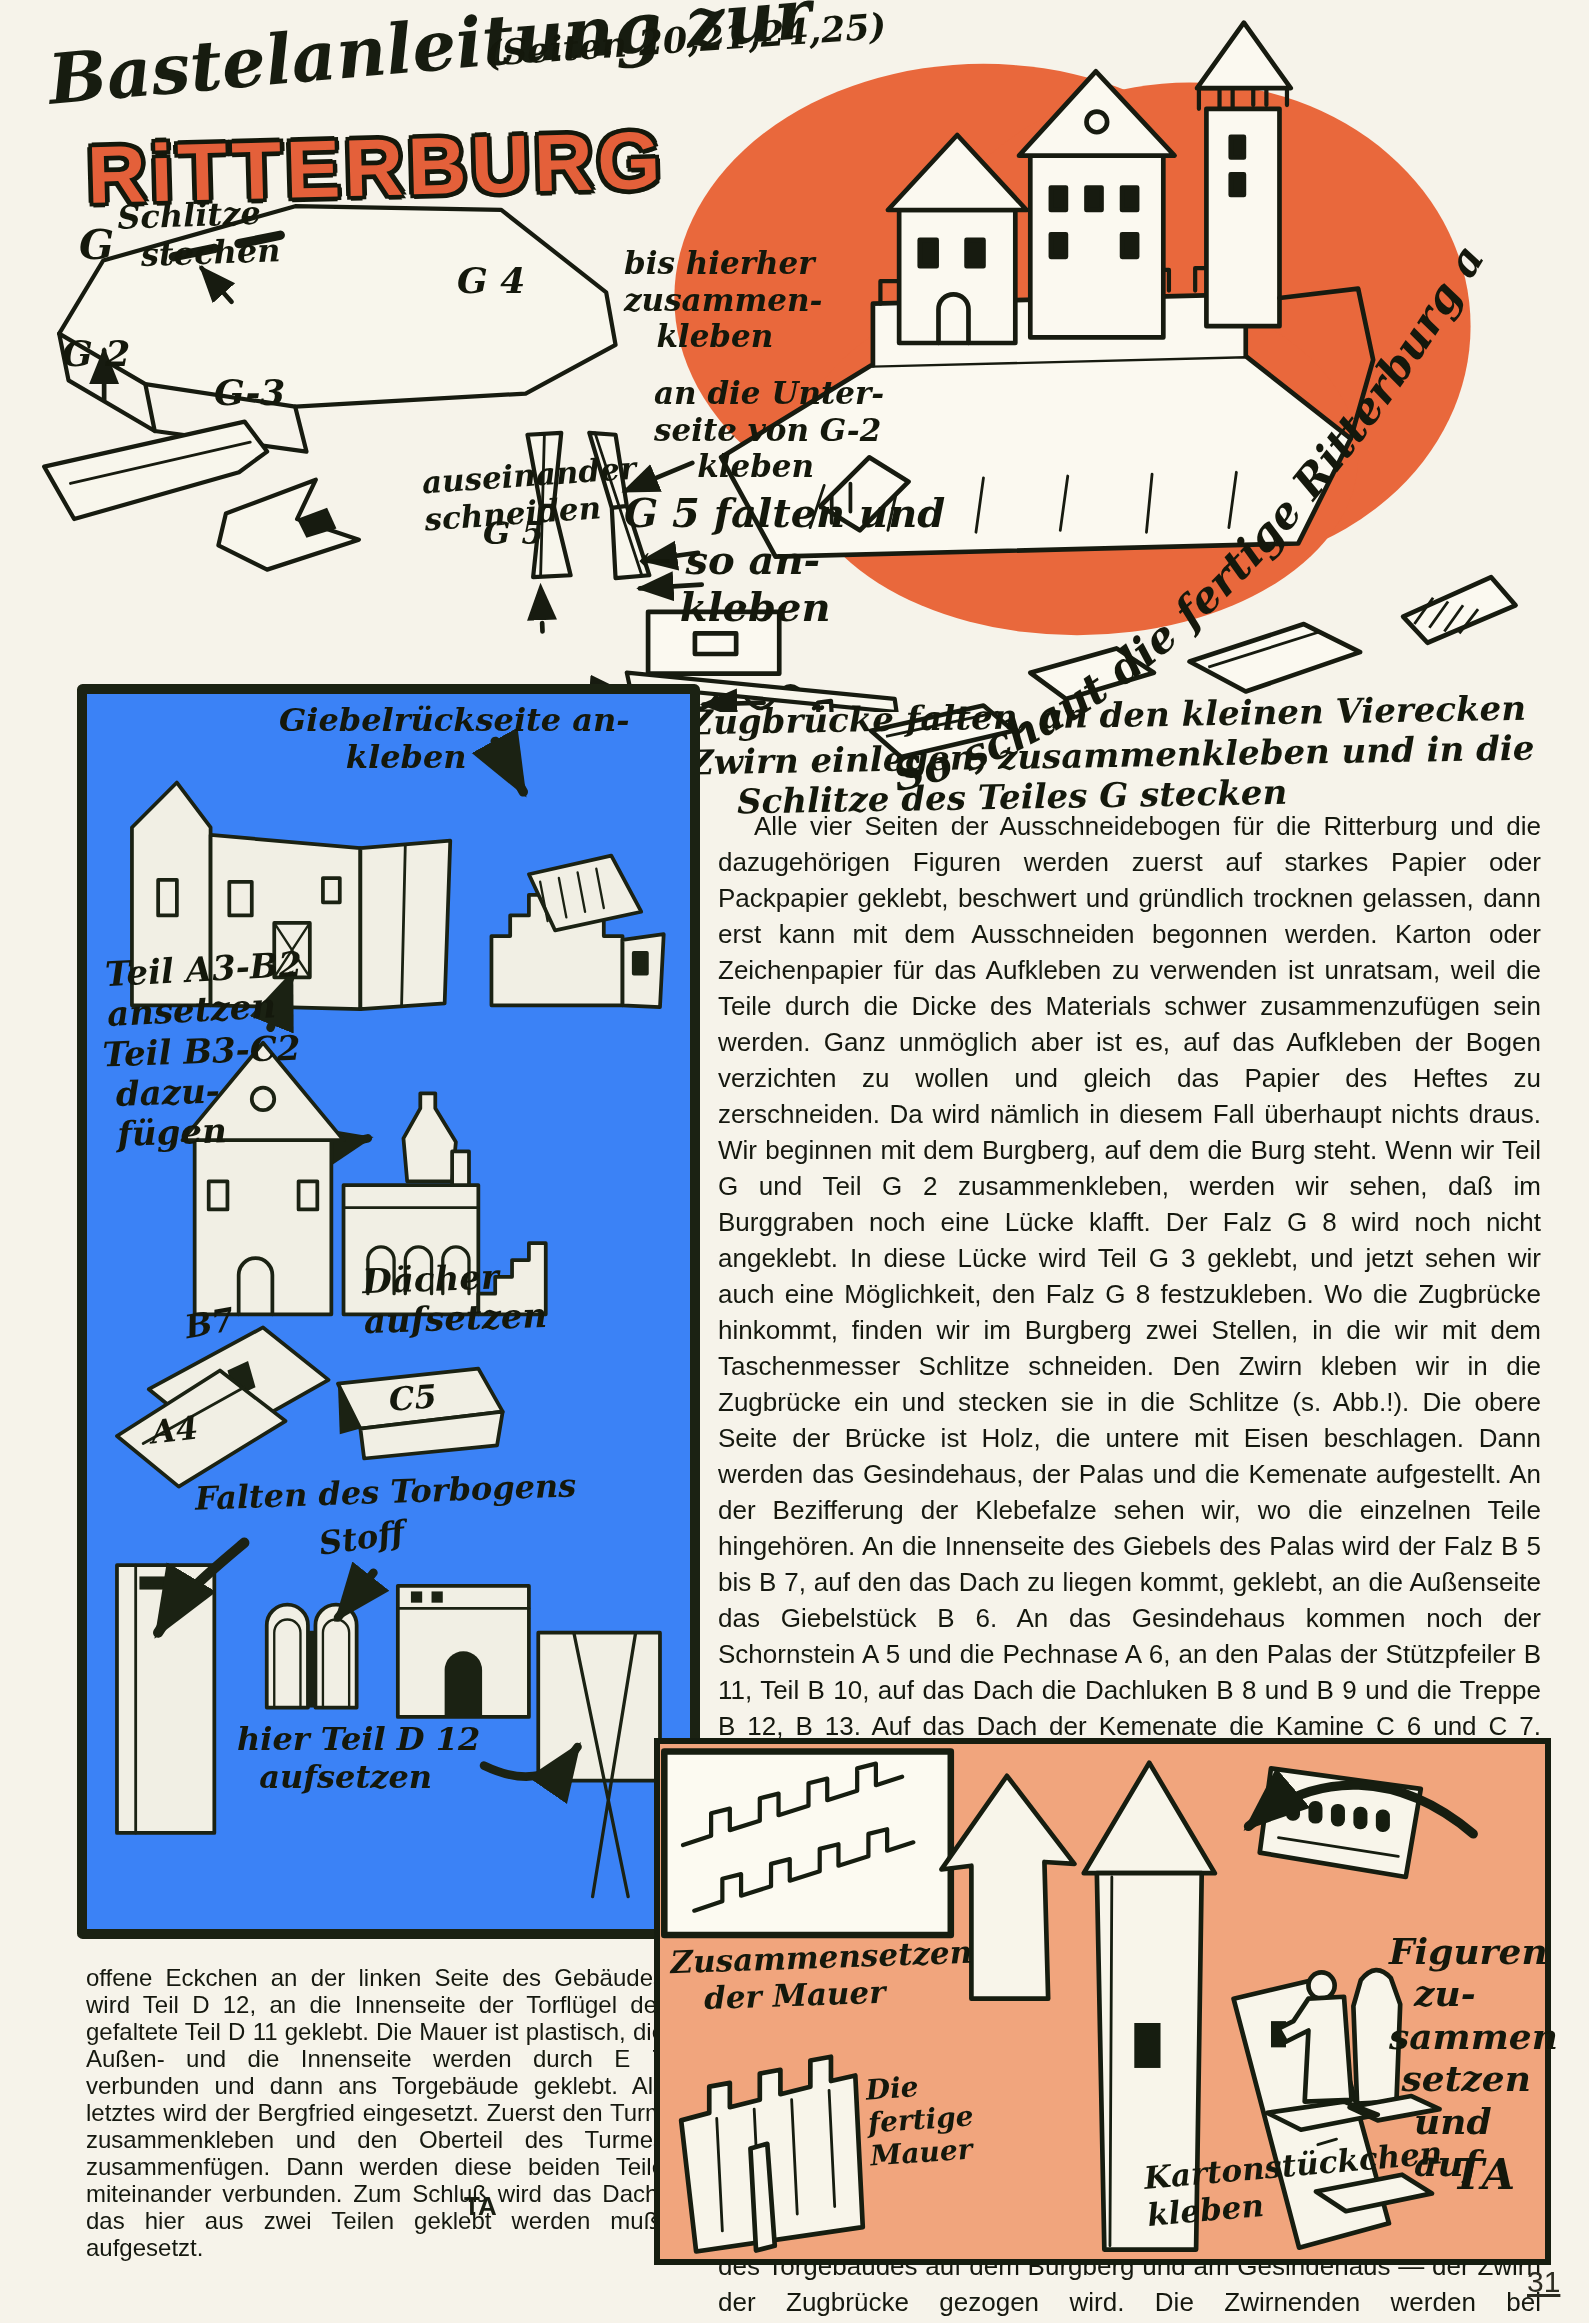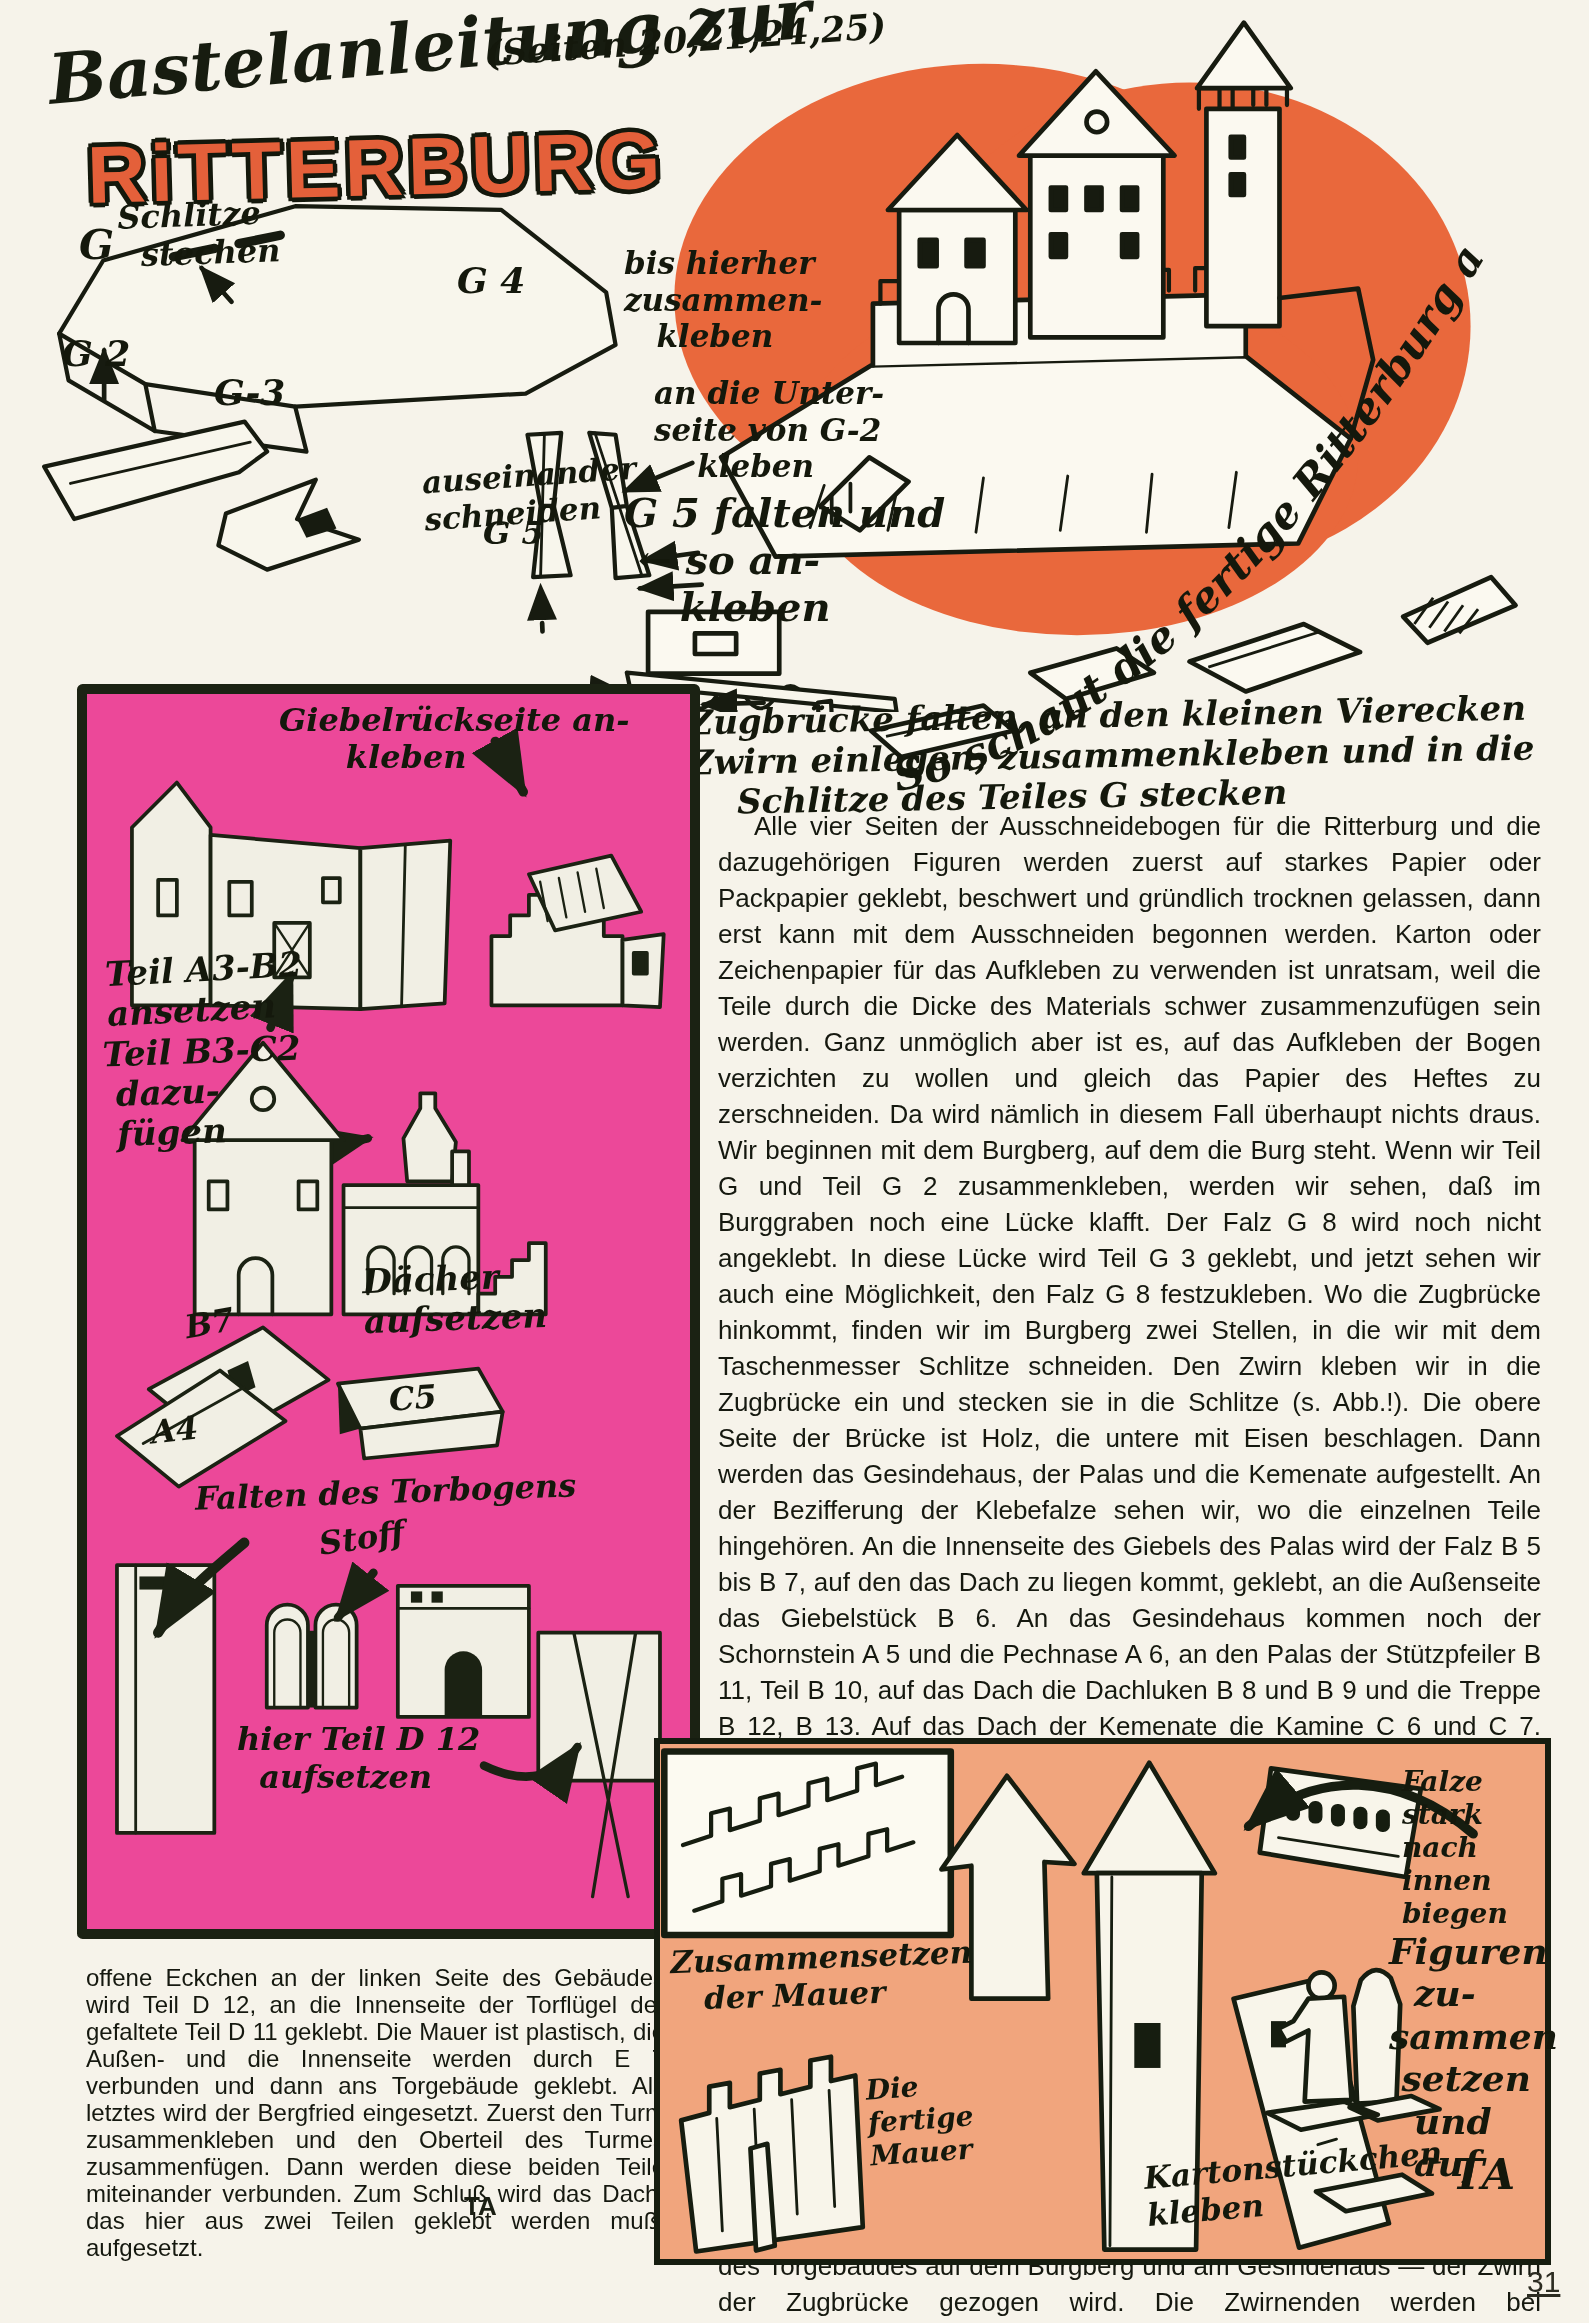--- a/index.html
+++ b/index.html
@@ -10,21 +10,21 @@
         color:#14180c;white-space:pre-wrap;line-height:1.18;}
   .lbl{position:absolute;}
   .title-script{font-family:"DejaVu Serif",serif;font-style:italic;font-weight:700;
         font-size:69px;transform:rotate(-5deg);transform-origin:left top;color:#171c10;}
   .title-main{font-family:"Liberation Sans",sans-serif;font-weight:900;font-size:81px;
         letter-spacing:4.7px;color:#e4603a;transform:rotate(-1.5deg);transform-origin:left top;
         text-shadow:-3.7px -3.7px 0 #14180c,3.7px -3.7px 0 #14180c,-3.7px 3.7px 0 #14180c,3.7px 3.7px 0 #14180c,
         0 -4.7px 0 #14180c,0 4.7px 0 #14180c,-4.7px 0 0 #14180c,4.7px 0 0 #14180c;}
   .body-text{text-align:justify;color:#15180f;}
   .panel-left{position:absolute;left:77px;top:684px;width:623px;height:1255px;
-        background:#ec4899;border:10.3px solid #1b2213;border-radius:5.6px;box-sizing:border-box;}
+        background:#3b82f6;border:10.3px solid #1b2213;border-radius:5.6px;box-sizing:border-box;}
   .panel-right{position:absolute;left:654px;top:1738px;width:897px;height:527px;
         background:#f1a57d;border:6.6px solid #161d10;box-sizing:border-box;}
   svg{display:block;}
   .pagenum{font-size:30px;color:#2c2c22;text-decoration:underline;}
 </style>
 </head>
 <body>
 
 <div class="page">
 
@@ -263,25 +263,20 @@
         <path d="M748,252 q16,-20 32,-2 l10,28 l-4,104 l-42,2 l-4,-104 Z"></path>
         <path d="M648,394 L730,382 L766,396 L684,412 Z M736,388 L802,376 L832,390 L766,402 Z"></path>
         <path d="M700,478 L792,460 L824,480 L732,499 Z"></path>
       </g>
     </svg>
     <div class="lbl hand" style="left:11.2px;top:195px;font-size:31px;transform:rotate(-2deg);">Zusammensetzen
    der Mauer</div>
     <div class="lbl hand" style="left:208px;top:326px;font-size:28px;transform:rotate(-4deg);">Die
 fertige
 Mauer</div>
-    <div class="lbl hand" style="left:742px;top:20.6px;font-size:28px;">Falze
-stark
-nach
-innen
-biegen</div>
     <div class="lbl hand" style="left:729px;top:186px;font-size:36px;">Figuren
   zu-
 sammen
  setzen
   und
   auf</div>
     <div class="lbl hand" style="left:485px;top:403px;font-size:31px;transform:rotate(-5deg);">Kartonstückchen
 kleben</div>
     <div class="lbl hand" style="left:792px;top:405px;font-size:43px;">TA</div>
   </div>

